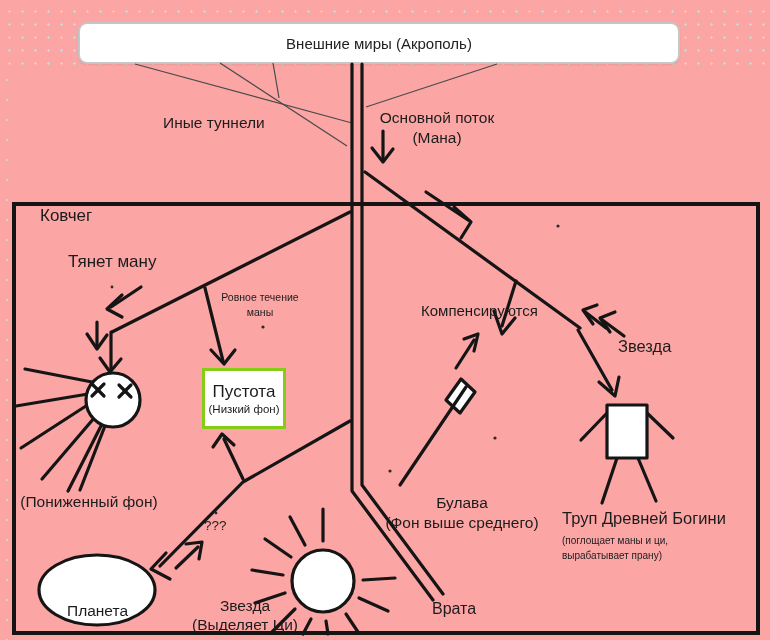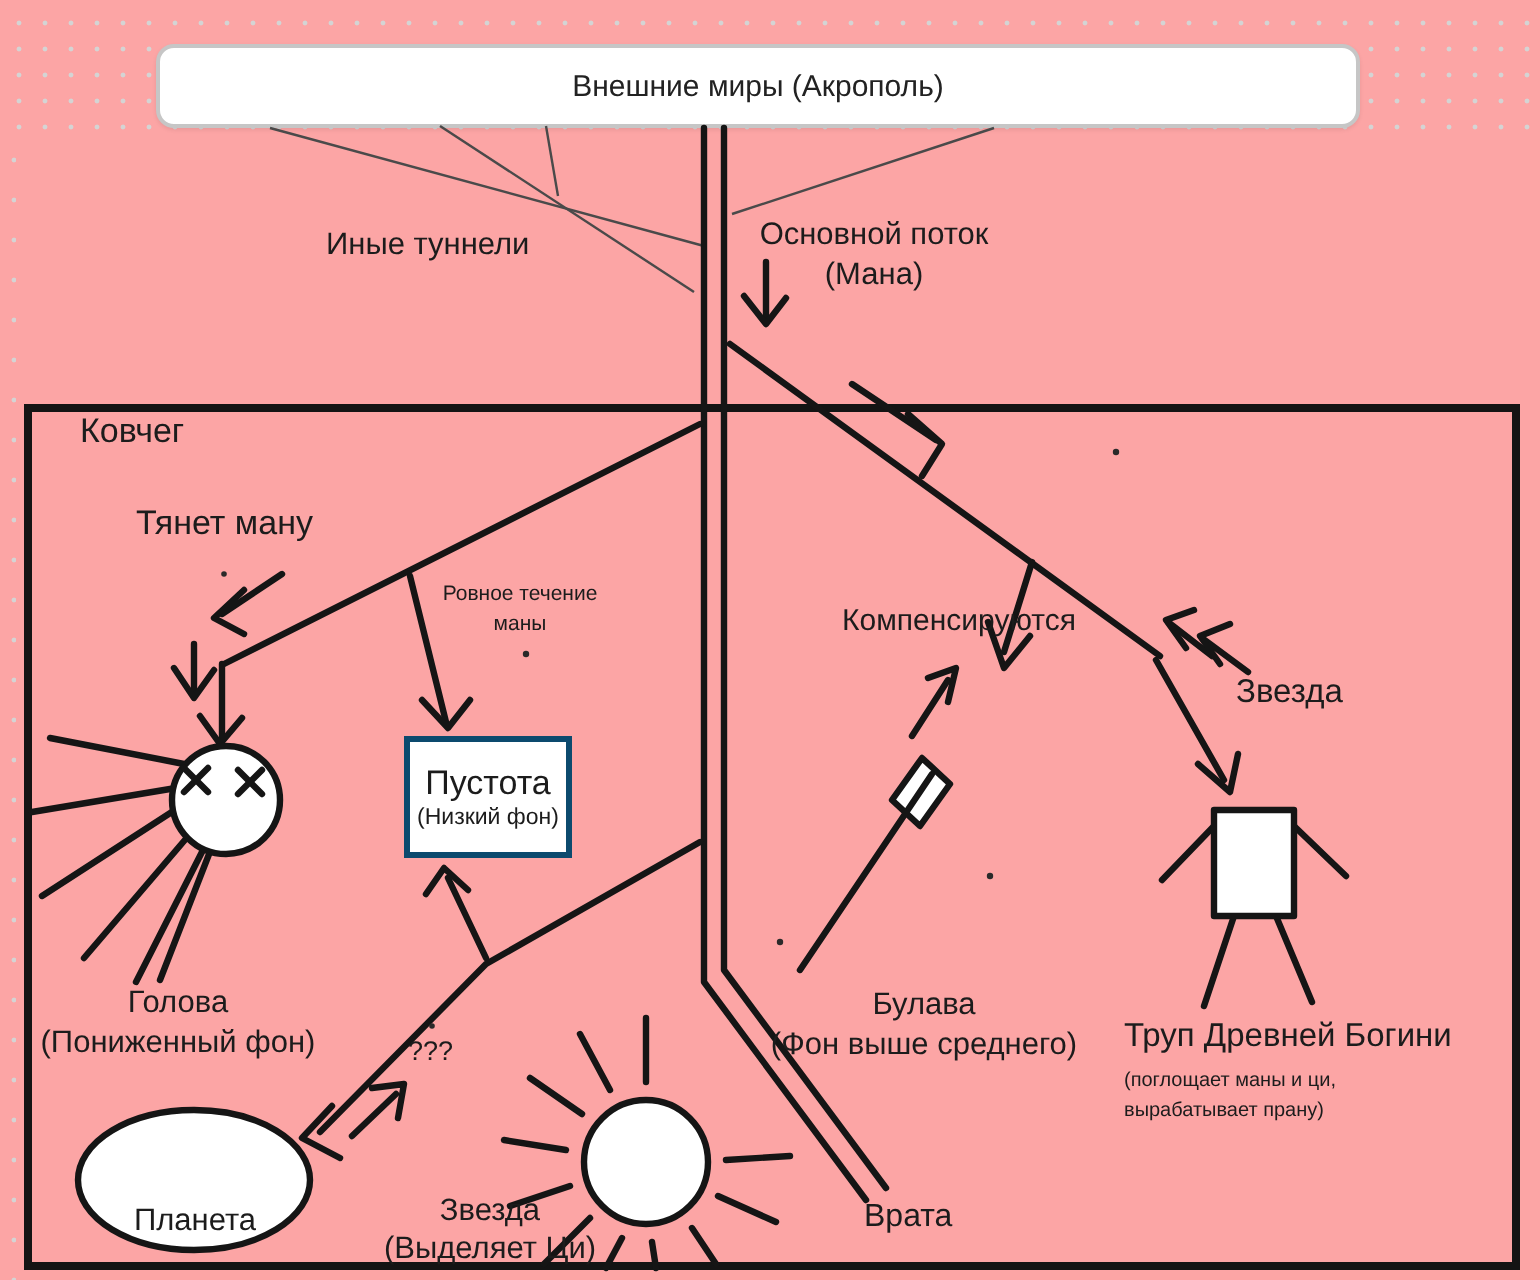--- a/index.html
+++ b/index.html
@@ -27,21 +27,21 @@
   .ark-box{
     position:absolute;left:12px;top:202px;width:748px;height:433px;
     border:4px solid #141414;box-sizing:border-box;background:transparent;
   }
   svg.draw{position:absolute;left:0;top:0;}
   .lbl{position:absolute;white-space:nowrap;color:#1c1c1c;}
   .lbl.center{text-align:center;white-space:normal;}
   .prewrap{white-space:pre-line;}
   .void-node{
     position:absolute;left:202px;top:368px;width:84px;height:61px;
-    border:3px solid #0c4a6e;background:#ffffff;box-sizing:border-box;
+    border:3px solid #84cc16;background:#ffffff;box-sizing:border-box;
     display:flex;flex-direction:column;align-items:center;justify-content:center;
   }
   .void-title{font-size:17px;}
   .void-sub{font-size:11.5px;margin-top:1px;}
 </style>
 </head>
 <body>
 
 <div id="canvas">
 
@@ -196,21 +196,20 @@
   <div class="lbl" style="left:68px;top:252px;font-size:17px;">Тянет ману</div>
 
   <div class="lbl center" style="left:212px;top:290px;width:96px;font-size:10.5px;line-height:1.45;">Ровное течение маны</div>
 
   <div class="void-node">
     <div class="void-title">Пустота</div>
     <div class="void-sub">(Низкий фон)</div>
   </div>
 
   <div class="lbl center" style="left:8px;top:492px;width:162px;font-size:15.5px;line-height:1.3;">
-    <div>Голова</div>
     <div>(Пониженный фон)</div>
   </div>
 
   <div class="lbl" style="left:379px;top:302px;font-size:15px;margin-left:42px;">Компенсируются</div>
 
   <div class="lbl" style="left:618px;top:337px;font-size:16.5px;">Звезда</div>
 
   <div class="lbl center" style="left:382px;top:493px;width:160px;font-size:15.5px;line-height:1.3;text-align:center;">
     <div>Булава</div>
     <div>(Фон выше среднего)</div>

